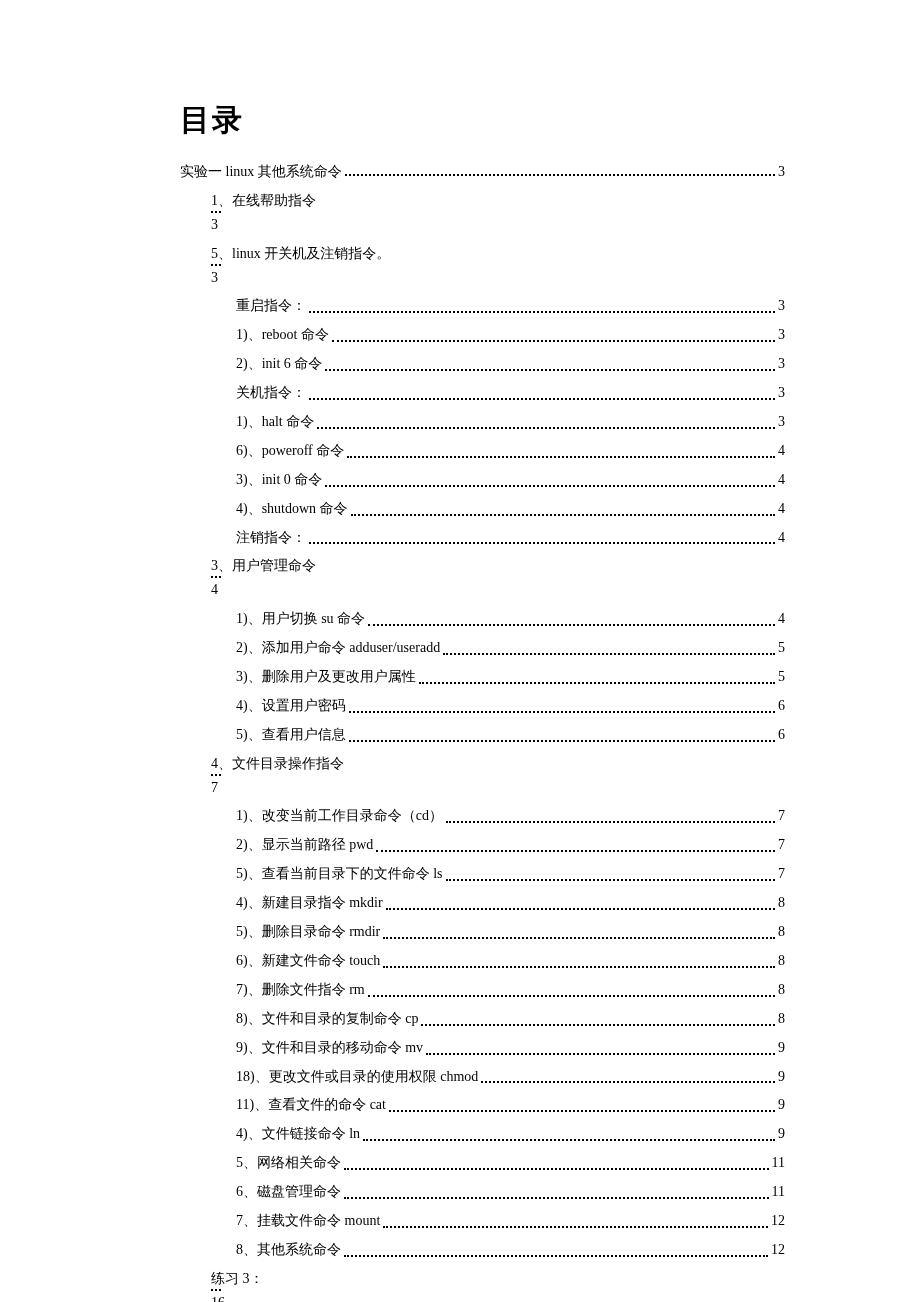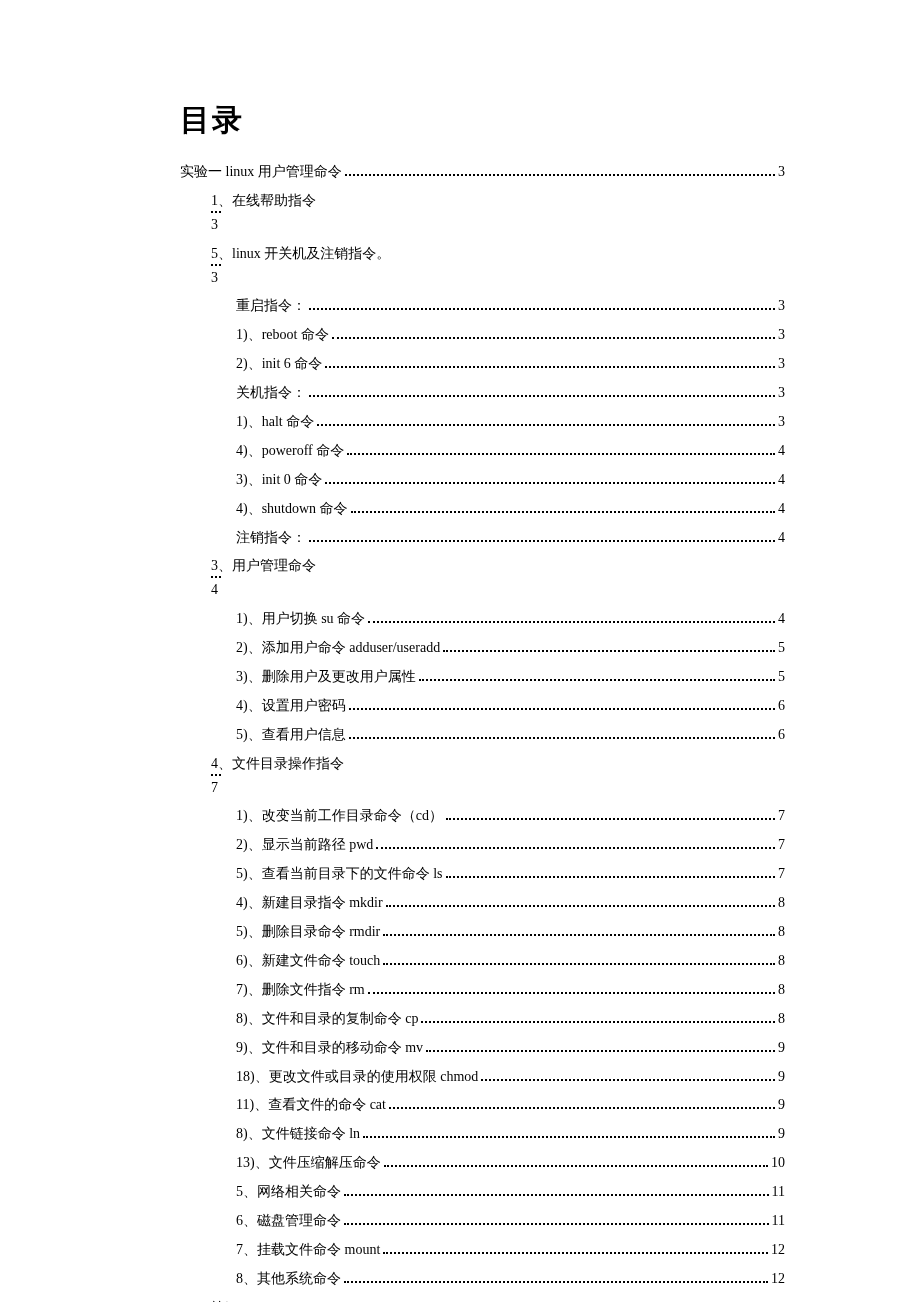--- a/index.html
+++ b/index.html
@@ -44,30 +44,30 @@
     flex: 1 1 auto;
     border-bottom: 2px dotted #000;
     margin: 0 3px 3px 3px;
     min-width: 10px;
   }
   .toc-page {
     flex: 0 0 auto;
   }
   .lvl-0 { padding-left: 0; }
   .lvl-1 { padding-left: 28px; flex-direction: column; }
-  .lvl-2 { padding-left: 56px; }
+  .lvl-2 { padding-left: 56px; align-items: flex-end; }
 </style>
 </head>
 <body>
 
 <div class="page">
   <h1 class="toc-title">目录</h1>
   <ul class="toc-list" id="toc-list">
       <li class="toc-entry lvl-0">
-        <span class="toc-label">实验一  linux 用户管理命令</span>
+        <span class="toc-label">实验一  linux 其他系统命令</span>
         <span class="toc-dots"></span>
         <span class="toc-page">3</span>
       </li>
       <li class="toc-entry lvl-1">
         <span class="toc-label">1、在线帮助指令</span>
         <span class="toc-dots"></span>
         <span class="toc-page">3</span>
       </li>
       <li class="toc-entry lvl-1">
         <span class="toc-label">5、linux 开关机及注销指令。</span>
@@ -93,21 +93,21 @@
         <span class="toc-label">关机指令：</span>
         <span class="toc-dots"></span>
         <span class="toc-page">3</span>
       </li>
       <li class="toc-entry lvl-2">
         <span class="toc-label">1)、halt 命令</span>
         <span class="toc-dots"></span>
         <span class="toc-page">3</span>
       </li>
       <li class="toc-entry lvl-2">
-        <span class="toc-label">4)、poweroff 命令</span>
+        <span class="toc-label">6)、poweroff 命令</span>
         <span class="toc-dots"></span>
         <span class="toc-page">4</span>
       </li>
       <li class="toc-entry lvl-2">
         <span class="toc-label">3)、init 0 命令</span>
         <span class="toc-dots"></span>
         <span class="toc-page">4</span>
       </li>
       <li class="toc-entry lvl-2">
         <span class="toc-label">4)、shutdown 命令</span>
@@ -203,28 +203,23 @@
         <span class="toc-label">18)、更改文件或目录的使用权限 chmod</span>
         <span class="toc-dots"></span>
         <span class="toc-page">9</span>
       </li>
       <li class="toc-entry lvl-2">
         <span class="toc-label">11)、查看文件的命令 cat</span>
         <span class="toc-dots"></span>
         <span class="toc-page">9</span>
       </li>
       <li class="toc-entry lvl-2">
-        <span class="toc-label">8)、文件链接命令 ln</span>
-        <span class="toc-dots"></span>
-        <span class="toc-page">9</span>
-      </li>
-      <li class="toc-entry lvl-2">
-        <span class="toc-label">13)、文件压缩解压命令</span>
-        <span class="toc-dots"></span>
-        <span class="toc-page">10</span>
+        <span class="toc-label">4)、文件链接命令 ln</span>
+        <span class="toc-dots"></span>
+        <span class="toc-page">9</span>
       </li>
       <li class="toc-entry lvl-2">
         <span class="toc-label">5、网络相关命令</span>
         <span class="toc-dots"></span>
         <span class="toc-page">11</span>
       </li>
       <li class="toc-entry lvl-2">
         <span class="toc-label">6、磁盘管理命令</span>
         <span class="toc-dots"></span>
         <span class="toc-page">11</span>

